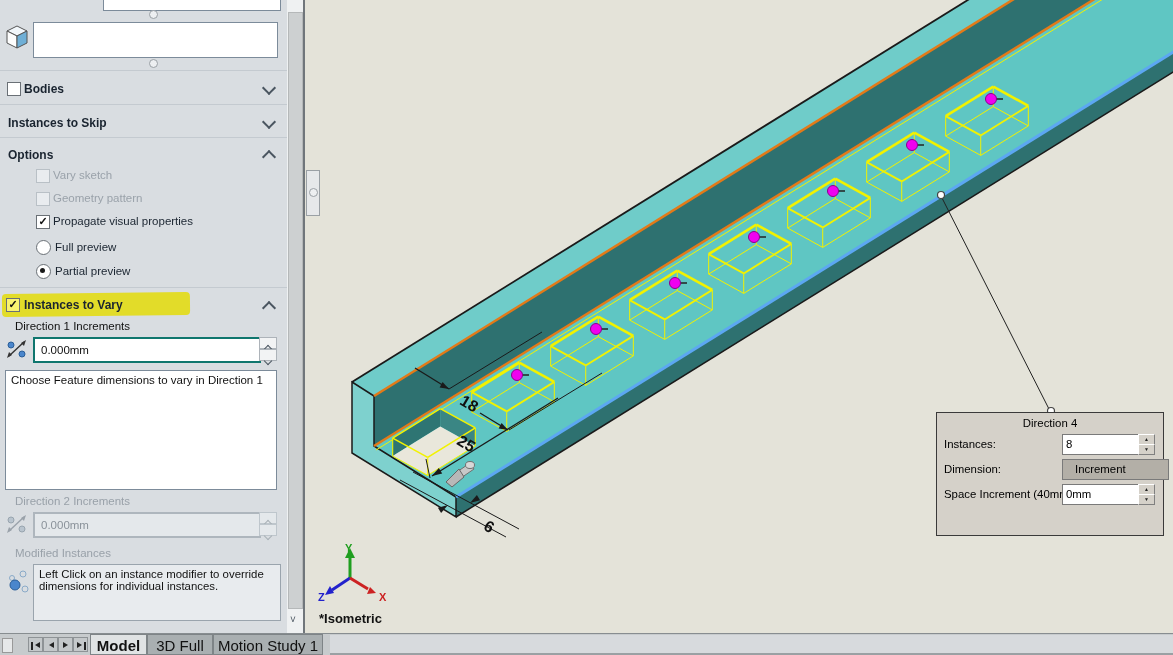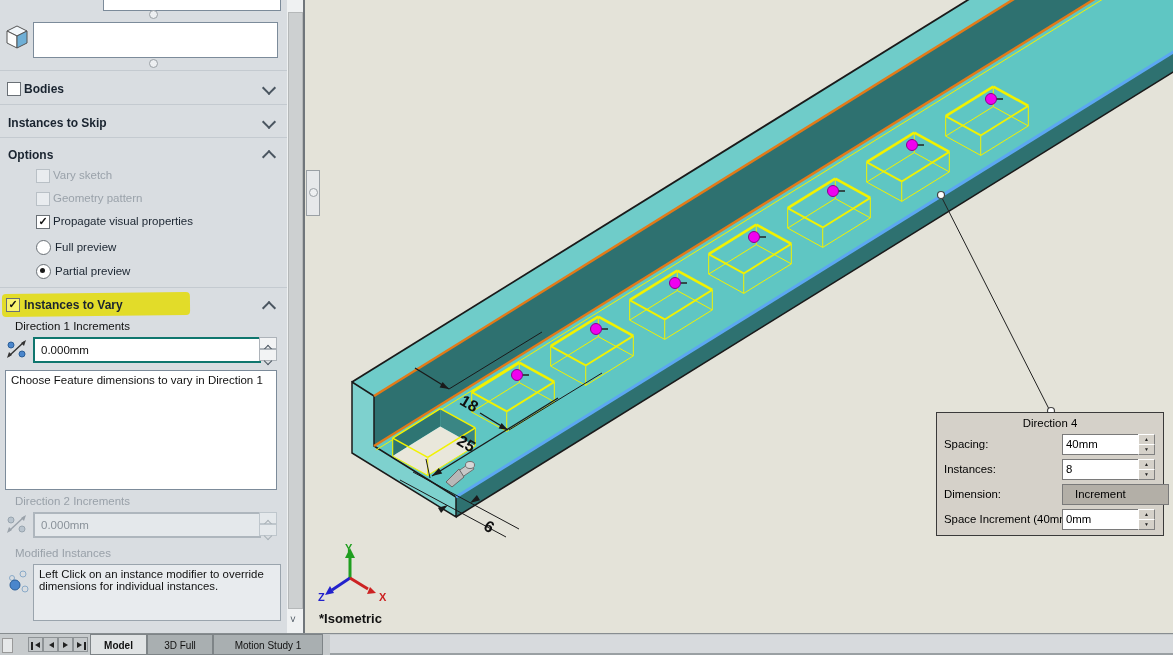--- a/index.html
+++ b/index.html
@@ -55,21 +55,21 @@
   .co-btn{position:absolute;left:0;width:15px;height:9px;background:#D5D1C9;border:1px solid #808080;
           border-top-color:#fff;border-left-color:#fff;font-size:5px;line-height:8px;text-align:center;color:#222;}
   
   #tabbar{left:0;top:633px;width:1173px;height:22px;background:#C7CBCD;border-top:1px solid #878D90;}
   #tabbar .lightpart{left:330px;top:1px;width:843px;height:18px;background:#D7DADD;border-bottom:2px solid #9AA0A3;}
   .navbtn{position:absolute;top:3px;width:15px;height:15px;background:#C4C8CA;border:1px solid #8E9396;box-sizing:border-box;}
   .tri{position:absolute;top:4px;width:0;height:0;border-top:3.5px solid transparent;border-bottom:3.5px solid transparent;}
   .tri.left{border-right:5px solid #222;left:5px;}
   .tri.right{border-left:5px solid #222;left:4px;}
   .bar{position:absolute;top:3.5px;width:2px;height:8px;background:#222;}
-  .tab{position:absolute;top:0;height:21px;line-height:21px;text-align:center;font-size:10px;color:#111;
+  .tab{position:absolute;top:0;height:21px;line-height:21px;text-align:center;font-size:15px;color:#111;
        border:1px solid #7E8487;box-sizing:border-box;background:#A9AFB1;}
   .tab.active{background:#E0E3E4;font-weight:bold;}
   #stub{left:2px;top:638px;width:9px;height:13px;background:#E6E8E9;border:1px solid #999;}
 </style>
 </head>
 <body>
 
 <div id="app">
 
   <div id="panel" class="abs">
@@ -353,28 +353,20 @@
       </g>
     </svg>
 
     <div id="splitter" class="abs">
       <div class="handle-circle"></div>
     </div>
 
     <div id="callout" class="abs">
       <div class="co-title">Direction 4</div>
       <div class="co-row">
-        <span class="co-label">Spacing:</span>
-        <span class="co-cell">40mm</span>
-        <span class="co-spin">
-          <span class="co-btn" style="top:0;">▲</span>
-            <span class="co-btn" style="top:10px;">▼</span>
-        </span>
-      </div>
-      <div class="co-row">
         <span class="co-label">Instances:</span>
         <span class="co-cell">8</span>
         <span class="co-spin">
           <span class="co-btn" style="top:0;">▲</span>
             <span class="co-btn" style="top:10px;">▼</span>
         </span>
       </div>
       <div class="co-row">
         <span class="co-label">Dimension:</span>
         <span class="co-cell gray">Increment</span>

